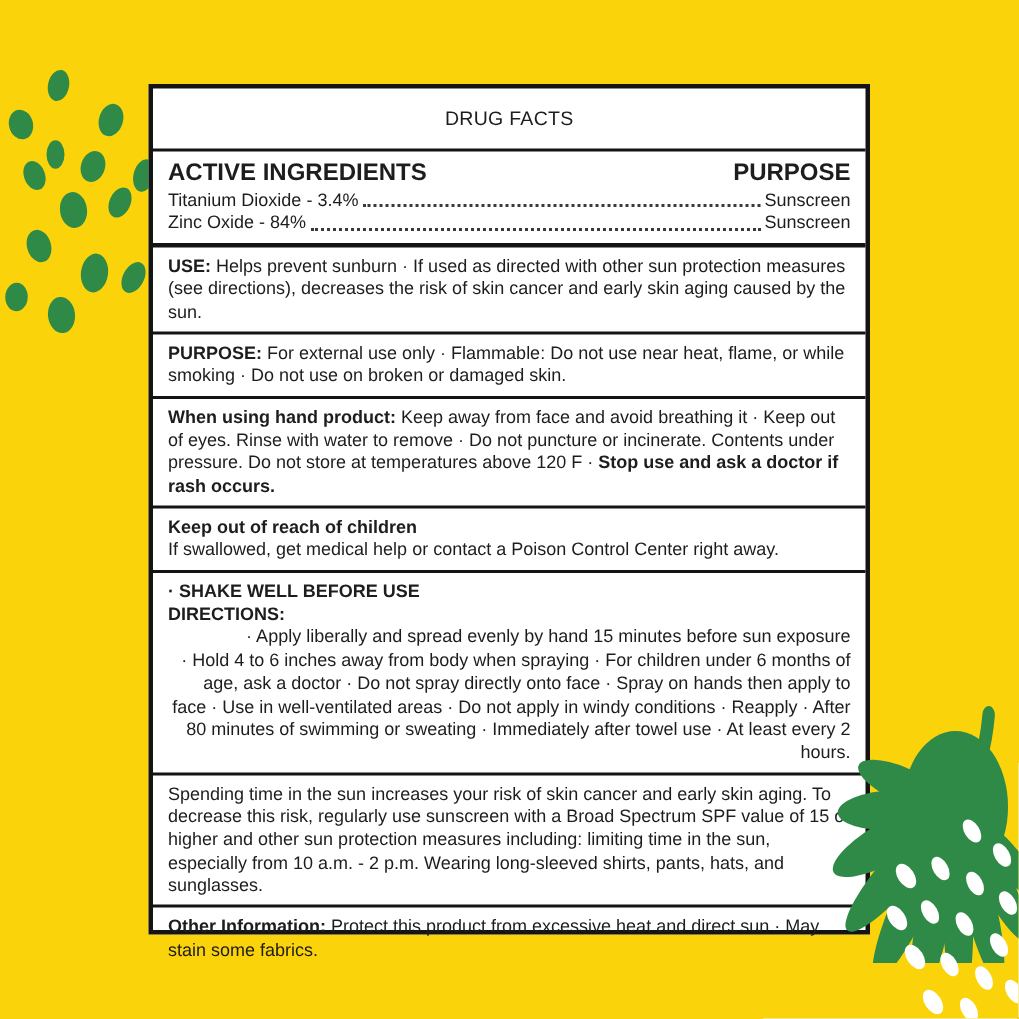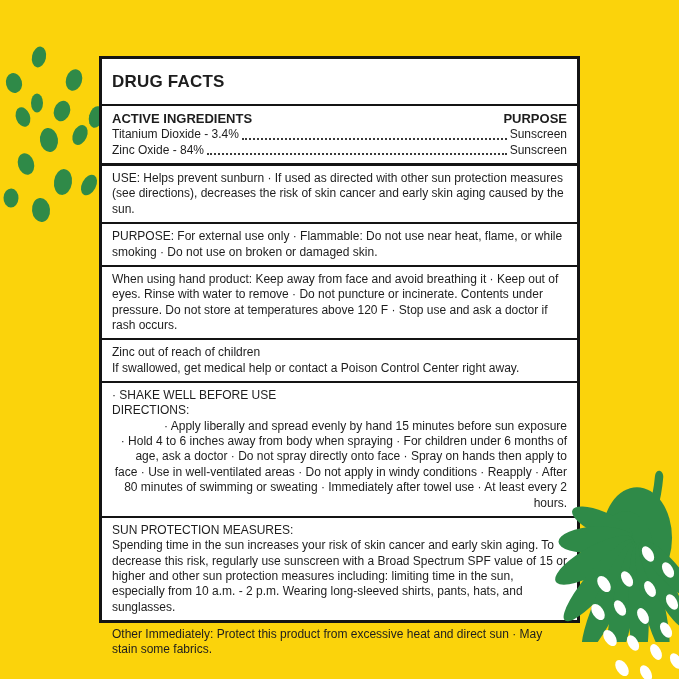--- a/index.html
+++ b/index.html
@@ -27,23 +27,23 @@
   }
   .section{
     padding:5px 10px 5px 10px;
     border-top:2px solid #141414;
     font-size:12px;line-height:1.28;
   }
   .section:first-child{border-top:none;}
   .section.thick{border-top:3px solid #141414;}
   .section:last-child{flex:1;}
   .section p{margin:0;}
-  b,.b{font-weight:400;}
-  #label-title{font-size:17px;font-weight:700;letter-spacing:.2px;padding-top:7px;padding-bottom:6px;}
-  .ai-head{display:flex;justify-content:space-between;font-weight:700;font-size:13px;}
+  b,.b{font-weight:700;}
+  #label-title{font-size:13px;font-weight:400;letter-spacing:.2px;padding-top:7px;padding-bottom:6px;text-align:center;}
+  .ai-head{display:flex;justify-content:space-between;font-weight:700;font-size:16px;}
   .ai-row{display:flex;align-items:flex-end;}
   .leader{flex:1;border-bottom:2px dotted #3a3a3a;margin:0 3px;transform:translateY(-3px);}
   .dir-line{margin:0;text-align:right;}
 </style>
 </head>
 <body>
 
 <div id="canvas" style="background: rgb(251, 211, 11);">
 
   <svg id="green-dots" class="decor" width="110" height="190" viewBox="0 0 110 190">
@@ -94,38 +94,37 @@
 
     <div class="section">
       <p><b>PURPOSE:</b><span> For external use only · Flammable: Do not use near heat, flame, or while smoking · Do not use on broken or damaged skin.</span></p>
     </div>
 
     <div class="section">
       <p><b>When using hand product:</b><span> Keep away from face and avoid breathing it · Keep out of eyes. Rinse with water to remove · Do not puncture or incinerate. Contents under pressure. Do not store at temperatures above 120 F · </span><b>Stop use and ask a doctor if rash occurs.</b></p>
     </div>
 
     <div class="section">
-      <p class="b">Zinc out of reach of children</p>
+      <p class="b">Keep out of reach of children</p>
       <p>If swallowed, get medical help or contact a Poison Control Center right away.</p>
     </div>
 
     <div class="section">
       <p class="b">· SHAKE WELL BEFORE USE</p>
       <p class="b">DIRECTIONS:</p>
       <p class="dir-line">· Apply liberally and spread evenly by hand 15 minutes before sun exposure</p>
       <p class="dir-line">· Hold 4 to 6 inches away from body when spraying · For children under 6 months of age, ask a doctor · Do not spray directly onto face · Spray on hands then apply to face · Use in well-ventilated areas · Do not apply in windy conditions · Reapply · After 80 minutes of swimming or sweating · Immediately after towel use · At least every 2 hours.</p>
     </div>
 
     <div class="section">
-      <p class="b">SUN PROTECTION MEASURES:</p>
       <p>Spending time in the sun increases your risk of skin cancer and early skin aging. To decrease this risk, regularly use sunscreen with a Broad Spectrum SPF value of 15 or higher and other sun protection measures including: limiting time in the sun, especially from 10 a.m. - 2 p.m. Wearing long-sleeved shirts, pants, hats, and sunglasses.</p>
     </div>
 
     <div class="section">
-      <p><b>Other Immediately:</b><span> Protect this product from excessive heat and direct sun · May stain some fabrics.</span></p>
+      <p><b>Other Information:</b><span> Protect this product from excessive heat and direct sun · May stain some fabrics.</span></p>
     </div>
 
   </div>
 
   <svg id="leaf" class="decor" width="152" height="180" viewBox="0 0 135 148" style="z-index:3;">
     <g fill="#2F8A48" stroke="none" transform="scale(0.82,1.18)">
       <path d="M 90 54 Q 112 38 116 6" fill="none" stroke="#2F8A48" stroke-width="9" stroke-linecap="round"></path>
       <circle cx="92" cy="52" r="38"></circle>
       <circle cx="80" cy="62" r="30"></circle>
       <ellipse cx="54.5" cy="41.2" rx="34" ry="9" transform="rotate(196 54.5 41.2)"></ellipse>

